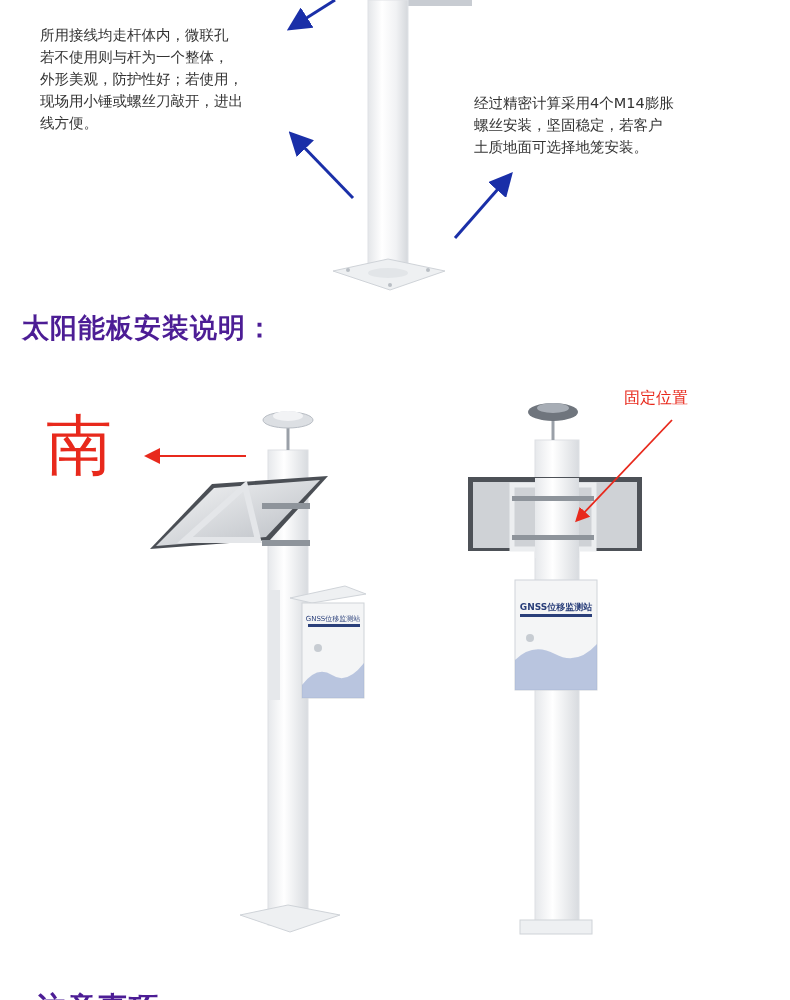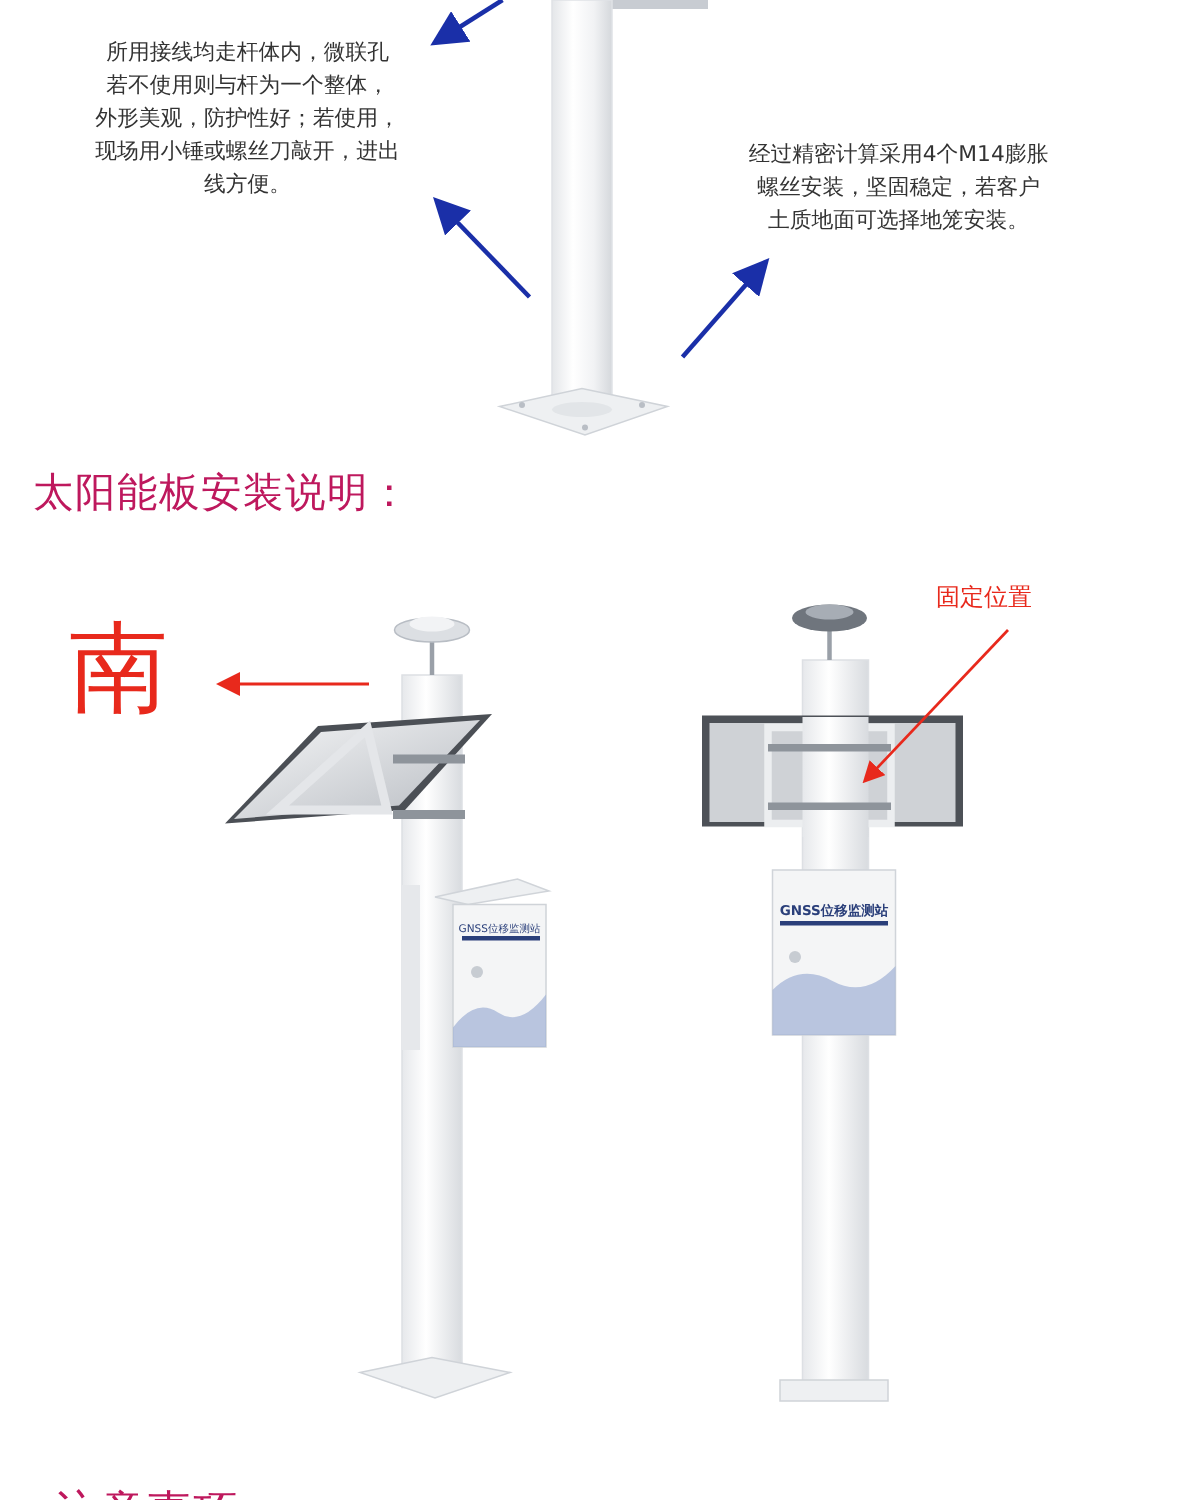--- a/index.html
+++ b/index.html
@@ -1,20 +1,20 @@
 <!DOCTYPE html>
 <html><head>
 <meta charset="utf-8">
 <style>
   html, body { margin:0; padding:0; }
   body { width:790px; height:1000px; overflow:hidden; background:#ffffff; position:relative;
          font-family:"DejaVu Sans", "Liberation Sans", sans-serif; }
   .abs { position:absolute; }
-  .note { font-size:14.5px; line-height:22px; color:#333333; white-space:pre-line;text-align:center; }
-  .heading { font-size:27px; font-weight:normal; color:#be185d; letter-spacing:1px; }
+  .note { font-size:14.5px; line-height:22px; color:#333333; white-space:pre-line; }
+  .heading { font-size:27px; font-weight:bold; color:#4c1d95; letter-spacing:1px; }
   .red { color:#e8291c; }
   svg { position:absolute; left:0; top:0; }
 </style>
 </head>
 <body>
 
 <div class="abs" style="left:0;top:0;width:790px;height:295px;">
   <svg width="790" height="295" viewBox="0 0 790 295">
     <defs>
       <linearGradient id="poleG" x1="0" x2="1">

